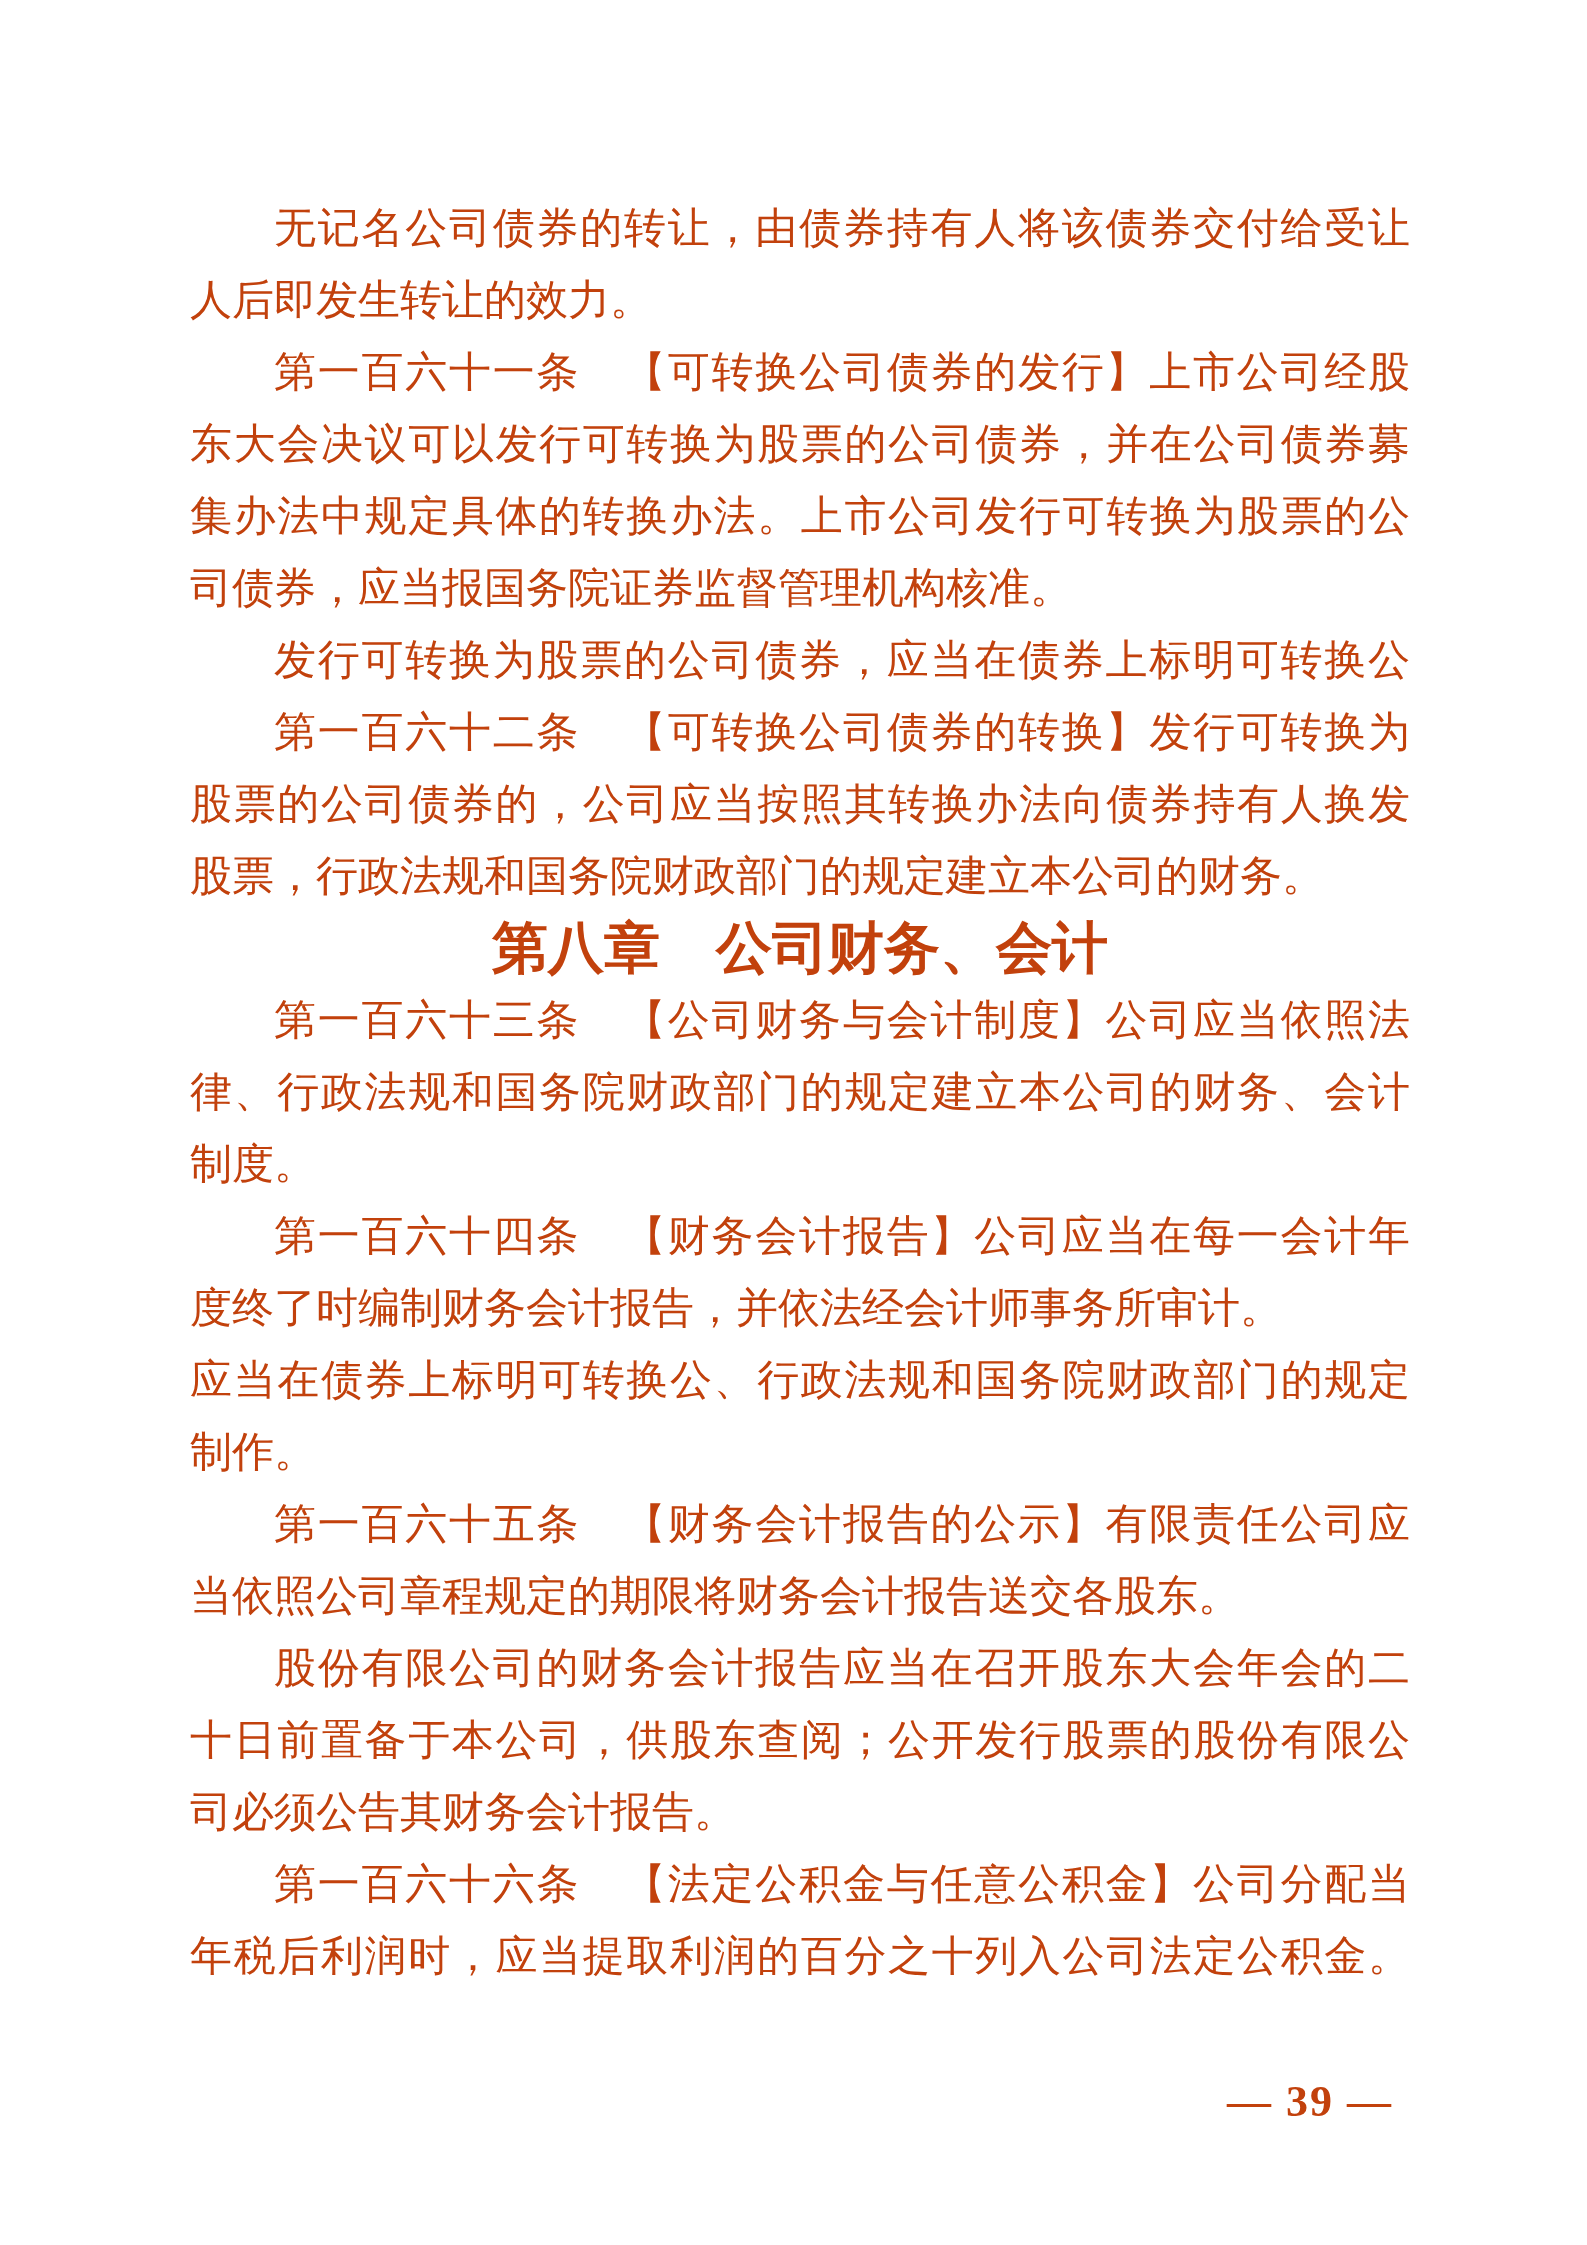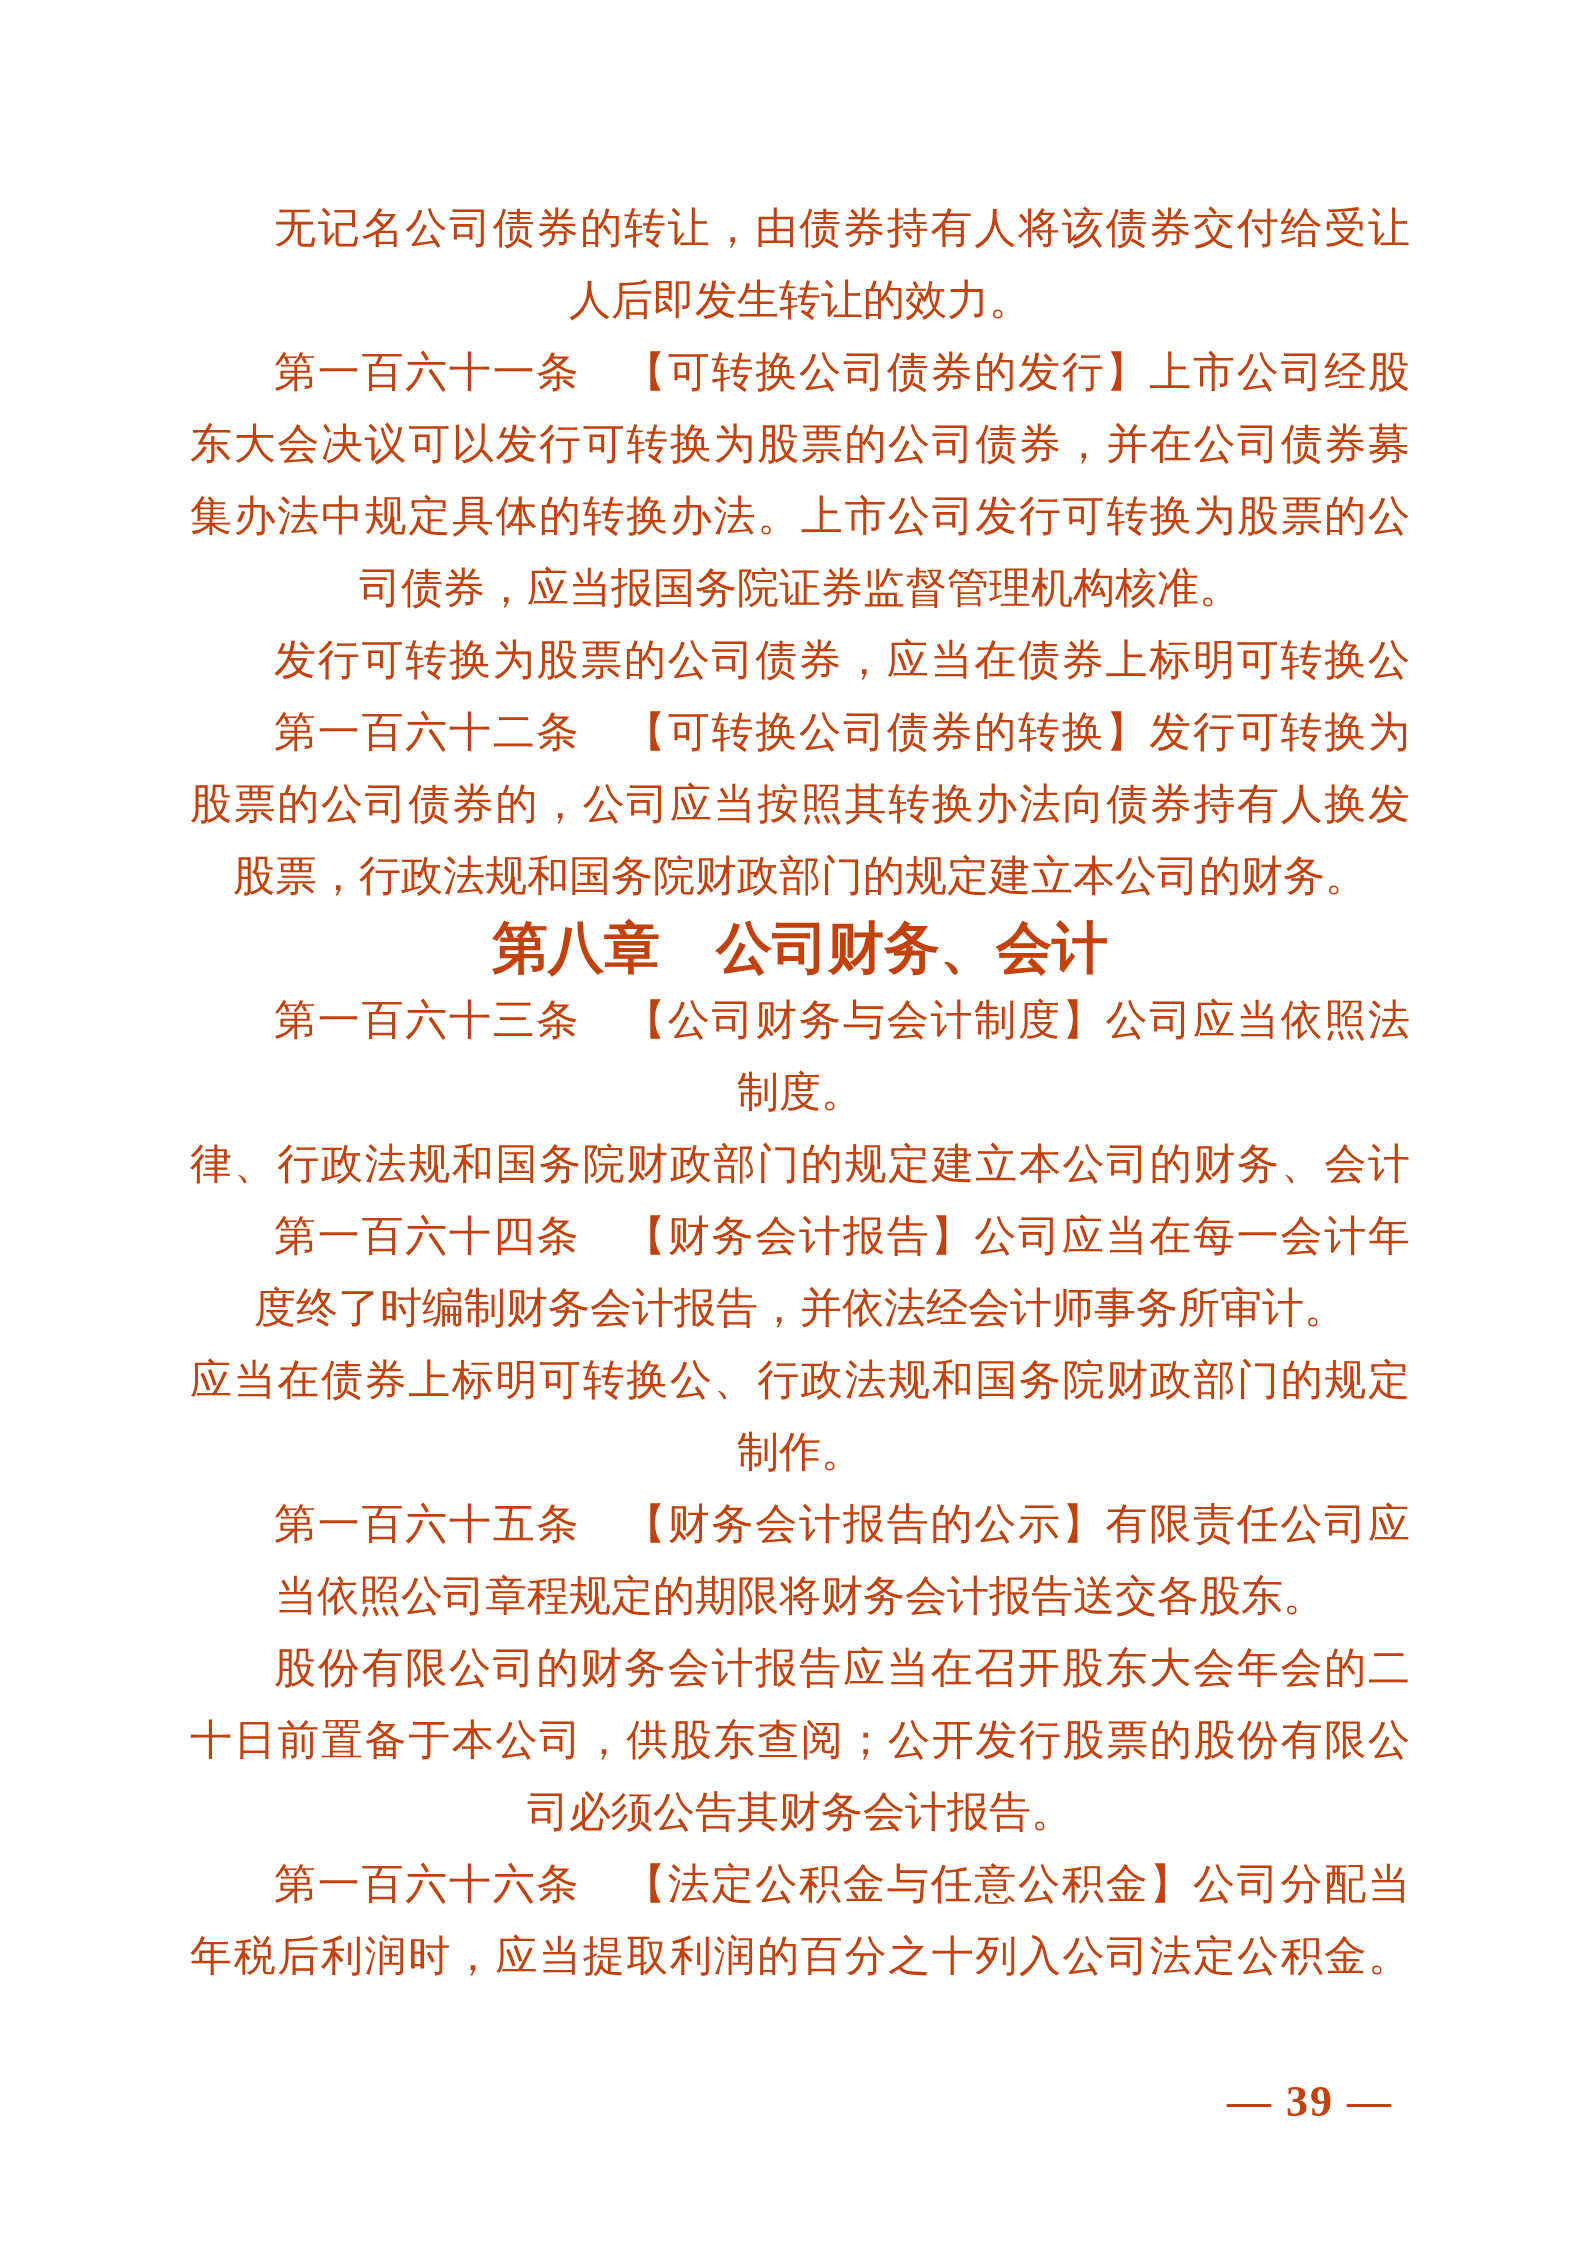--- a/index.html
+++ b/index.html
@@ -13,21 +13,21 @@
     overflow: hidden;
   }
   .doc {
     position: absolute;
     left: 190px;
     top: 192px;
     width: 1220px;
     font-size: 42px;
     line-height: 72px;
   }
-  .ln { min-height: 72px; text-align: center; }
+  .ln { min-height: 72px; text-align: left; }
   
   .j {
     text-align: justify;
     text-align-last: justify;
     text-justify: inter-character;
   }
   
   .ind { text-indent: 2em; }
   
   .chapter {
@@ -58,22 +58,22 @@
     <div class="ln ind j">第一百六十一条　【可转换公司债券的发行】上市公司经股</div>
     <div class="ln j">东大会决议可以发行可转换为股票的公司债券，并在公司债券募</div>
     <div class="ln j">集办法中规定具体的转换办法。上市公司发行可转换为股票的公</div>
     <div class="ln">司债券，应当报国务院证券监督管理机构核准。</div>
     <div class="ln ind j">发行可转换为股票的公司债券，应当在债券上标明可转换公</div>
     <div class="ln ind j">第一百六十二条　【可转换公司债券的转换】发行可转换为</div>
     <div class="ln j">股票的公司债券的，公司应当按照其转换办法向债券持有人换发</div>
     <div class="ln">股票，行政法规和国务院财政部门的规定建立本公司的财务。</div>
     <div class="ln chapter">第八章　公司财务、会计</div>
     <div class="ln ind j">第一百六十三条　【公司财务与会计制度】公司应当依照法</div>
+    <div class="ln j">律、行政法规和国务院财政部门的规定建立本公司的财务、会计</div>
     <div class="ln">制度。</div>
-    <div class="ln j">律、行政法规和国务院财政部门的规定建立本公司的财务、会计</div>
     <div class="ln ind j">第一百六十四条　【财务会计报告】公司应当在每一会计年</div>
     <div class="ln">度终了时编制财务会计报告，并依法经会计师事务所审计。</div>
     <div class="ln j">应当在债券上标明可转换公、行政法规和国务院财政部门的规定</div>
     <div class="ln">制作。</div>
     <div class="ln ind j">第一百六十五条　【财务会计报告的公示】有限责任公司应</div>
     <div class="ln">当依照公司章程规定的期限将财务会计报告送交各股东。</div>
     <div class="ln ind j">股份有限公司的财务会计报告应当在召开股东大会年会的二</div>
     <div class="ln j">十日前置备于本公司，供股东查阅；公开发行股票的股份有限公</div>
     <div class="ln">司必须公告其财务会计报告。</div>
     <div class="ln ind j">第一百六十六条　【法定公积金与任意公积金】公司分配当</div>

